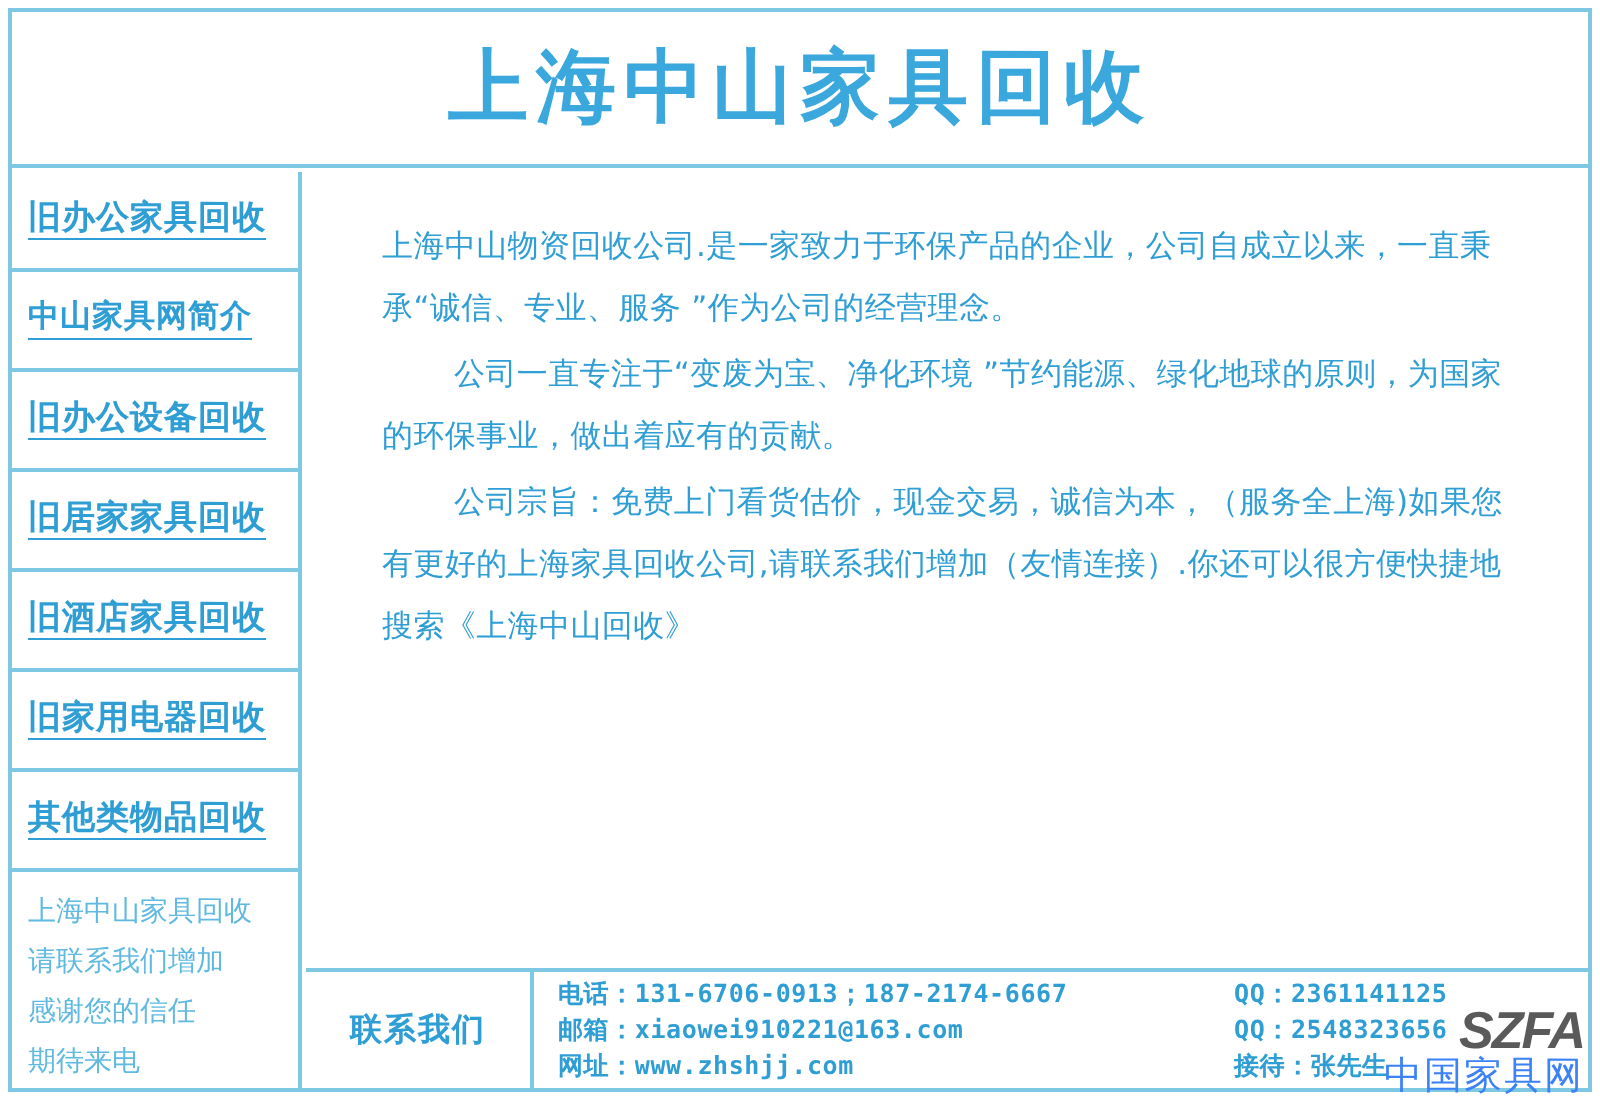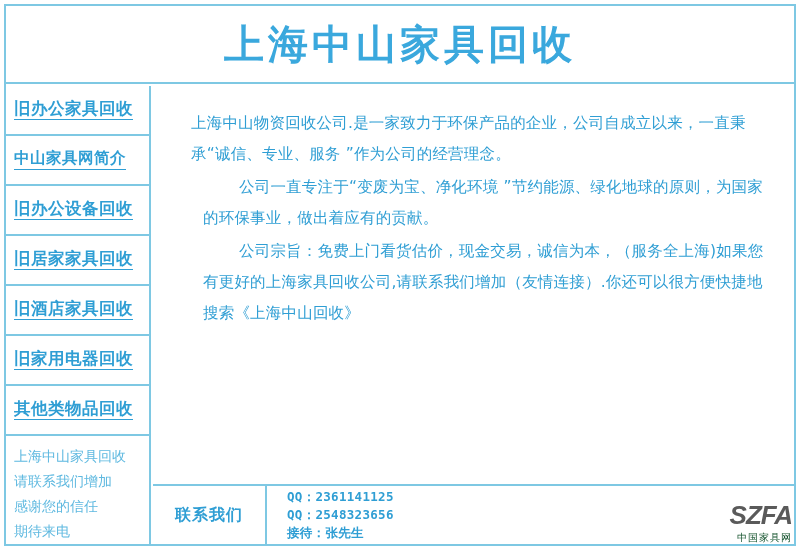--- a/index.html
+++ b/index.html
@@ -110,21 +110,20 @@
     font-family: "DejaVu Sans", sans-serif;
     font-size: 15.5px;
     color: #2f9ed4;
     line-height: 31px;
     text-indent: 0;
     margin: 0 0 2px 0;
     letter-spacing: 0.2px;
   }
   .para.indent {
     text-indent: 36px;
-    margin-left: 12px;
   }
   
   .contact {
     position: absolute;
     left: 153px;
     top: 484px;
     width: 641px;
     height: 60px;
     border-top: 2px solid #7ec8e3;
     box-sizing: border-box;
@@ -182,22 +181,22 @@
     font-family: "Liberation Sans", sans-serif;
     font-size: 26px;
     font-weight: bold;
     font-style: italic;
     color: #5a5a5a;
     letter-spacing: -1px;
     line-height: 30px;
   }
   .wm-sub {
     font-family: "DejaVu Sans", sans-serif;
-    font-size: 10px;
-    color: #14532d;
+    font-size: 19px;
+    color: #3b82f6;
     line-height: 16px;
     letter-spacing: 1px;
   }
 </style>
 </head>
 <body>
 
 <div id="page">
   <div class="frame"></div>
 
@@ -238,20 +237,25 @@
   <div class="main">
     <p class="para">上海中山物资回收公司.是一家致力于环保产品的企业，公司自成立以来，一直秉承“诚信、专业、服务 ”作为公司的经营理念。</p>
     <p class="para indent">公司一直专注于“变废为宝、净化环境 ”节约能源、绿化地球的原则，为国家的环保事业，做出着应有的贡献。</p>
     <p class="para indent">公司宗旨：免费上门看货估价，现金交易，诚信为本，（服务全上海)如果您有更好的上海家具回收公司,请联系我们增加（友情连接）.你还可以很方便快捷地搜索《上海中山回收》</p>
   </div>
 
   <div class="contact">
     <div class="contact-label">联系我们</div>
     <div class="contact-divider"></div>
     <div class="contact-lines">
+      <div class="contact-col-left">
+        <div class="cline">电话：131-6706-0913；187-2174-6667</div>
+        <div class="cline">邮箱：xiaowei910221@163.com</div>
+        <div class="cline">网址：www.zhshjj.com</div>
+      </div>
       <div class="contact-col-right">
         <div class="cline">QQ：2361141125</div>
         <div class="cline">QQ：2548323656</div>
         <div class="cline">接待：张先生</div>
       </div>
     </div>
   </div>
 
   <div class="watermark">
     <div class="wm-logo">SZFA</div>

